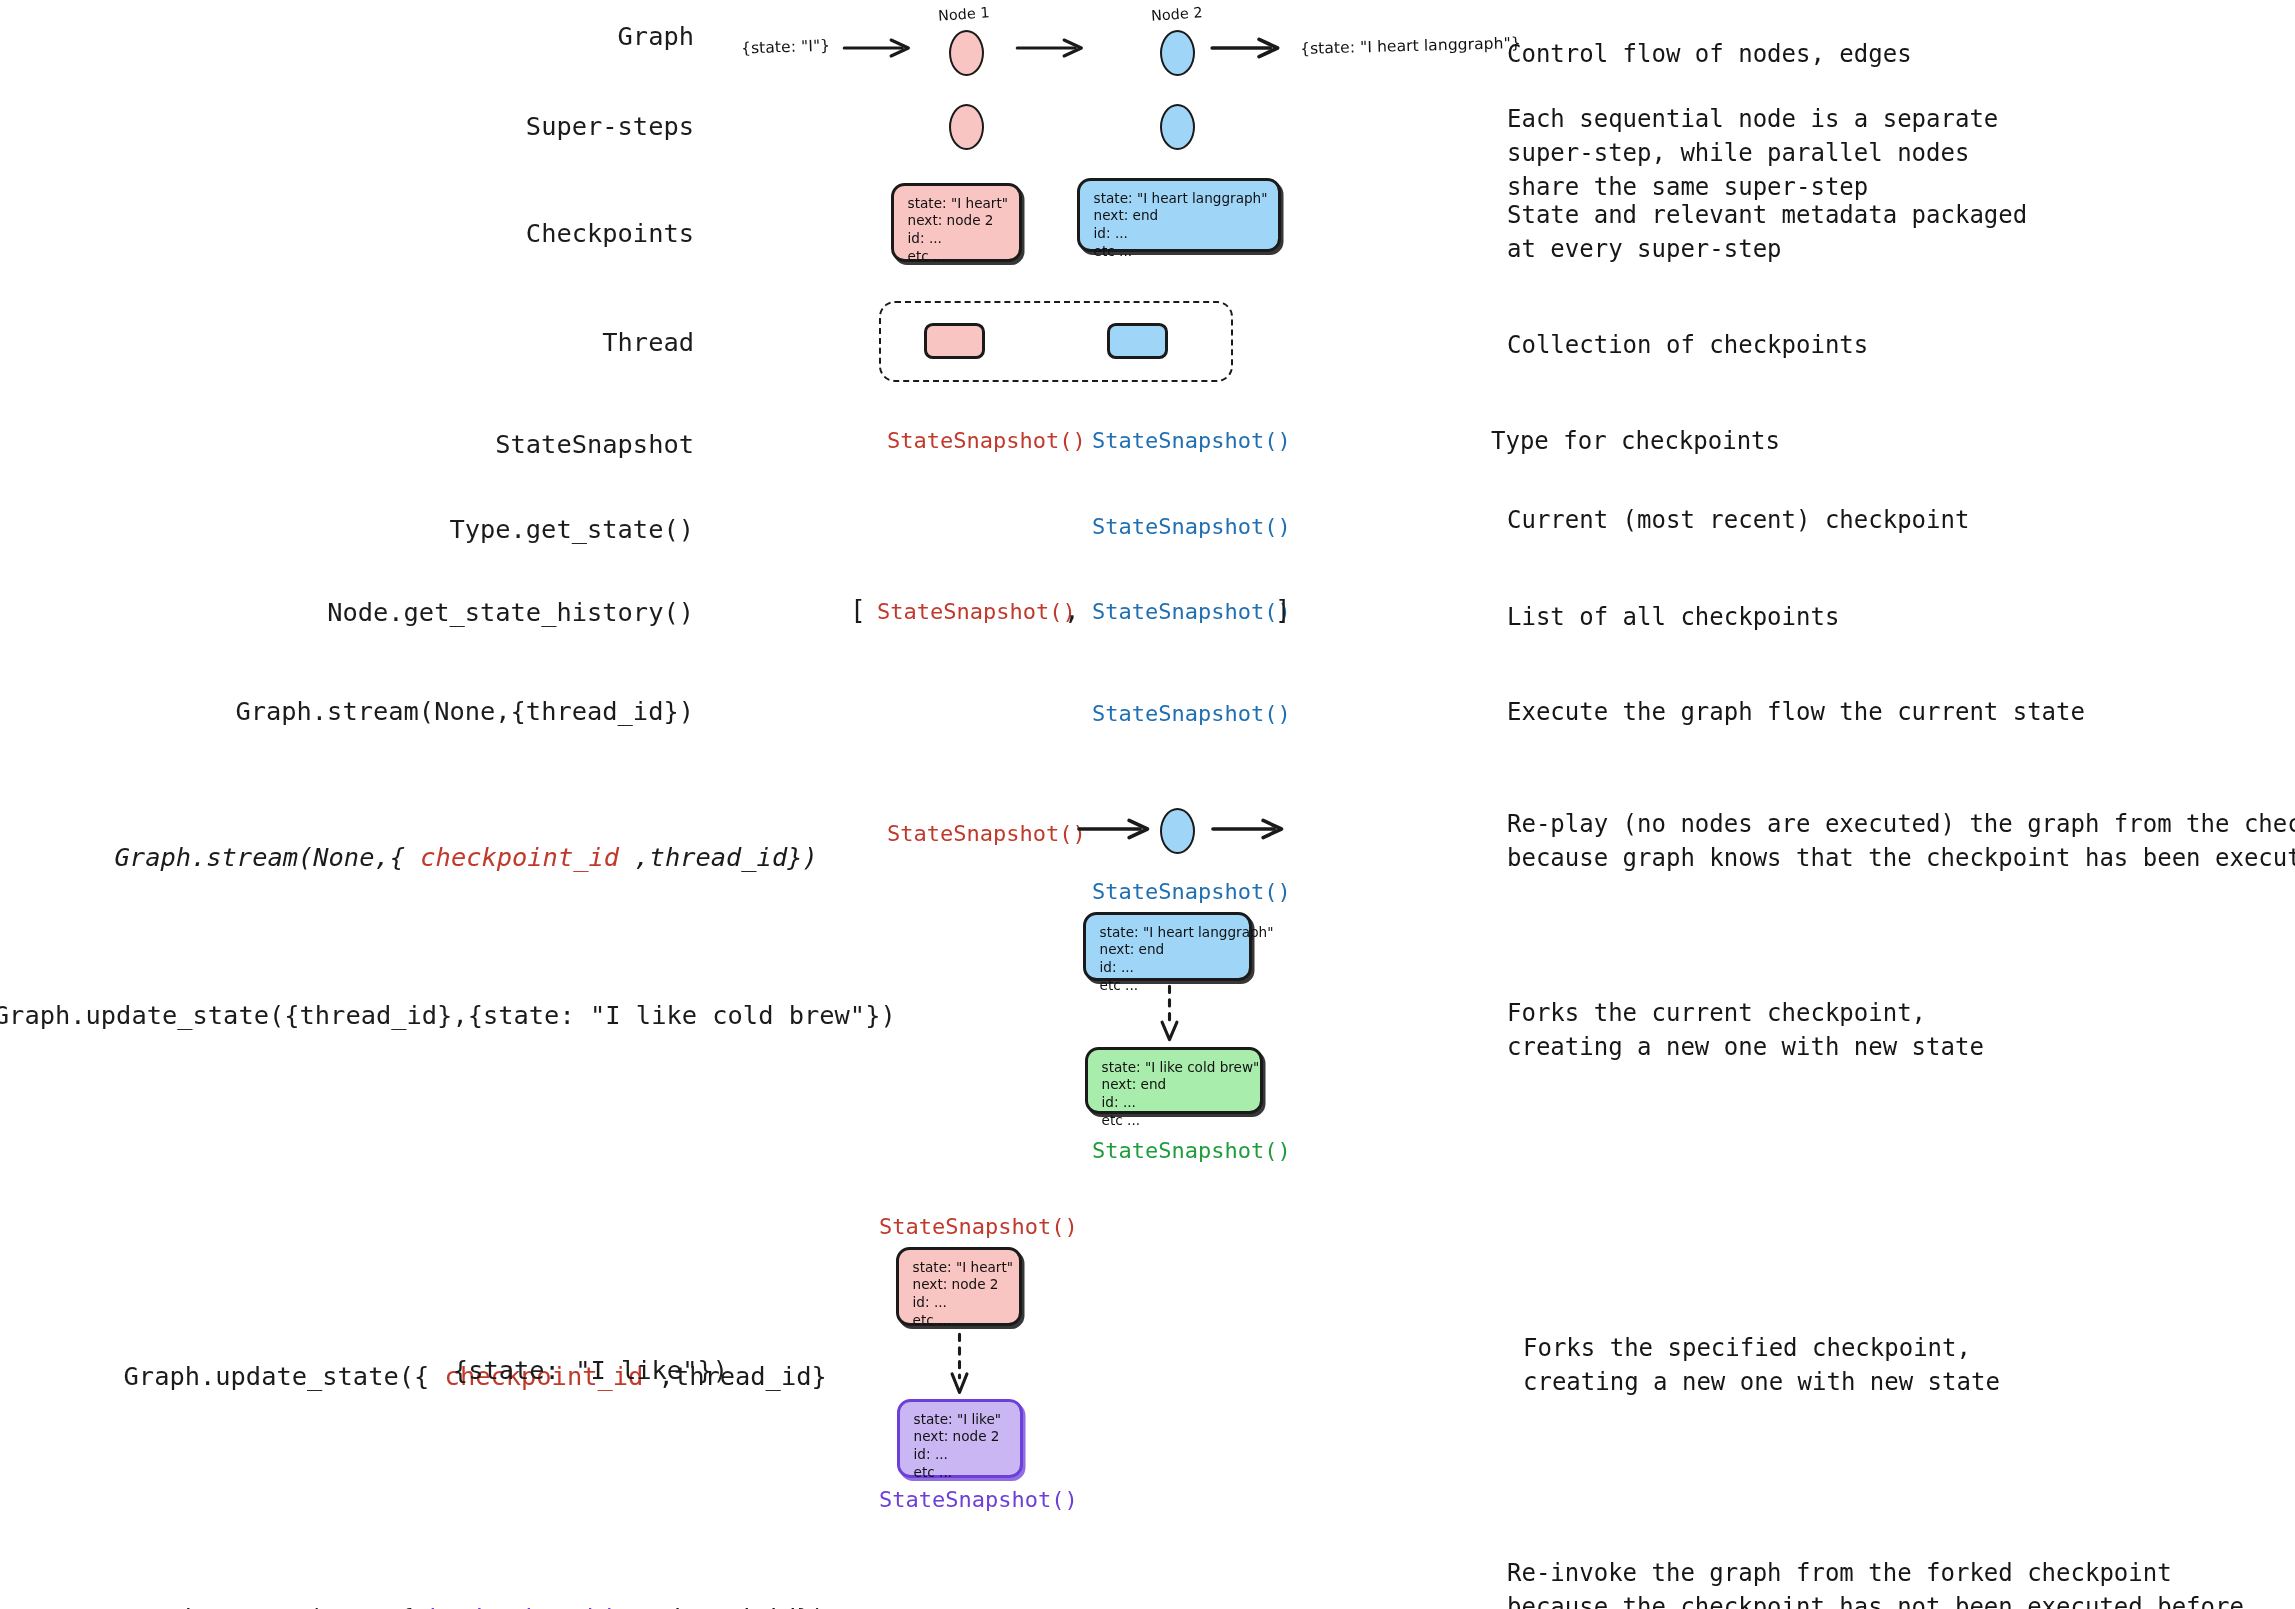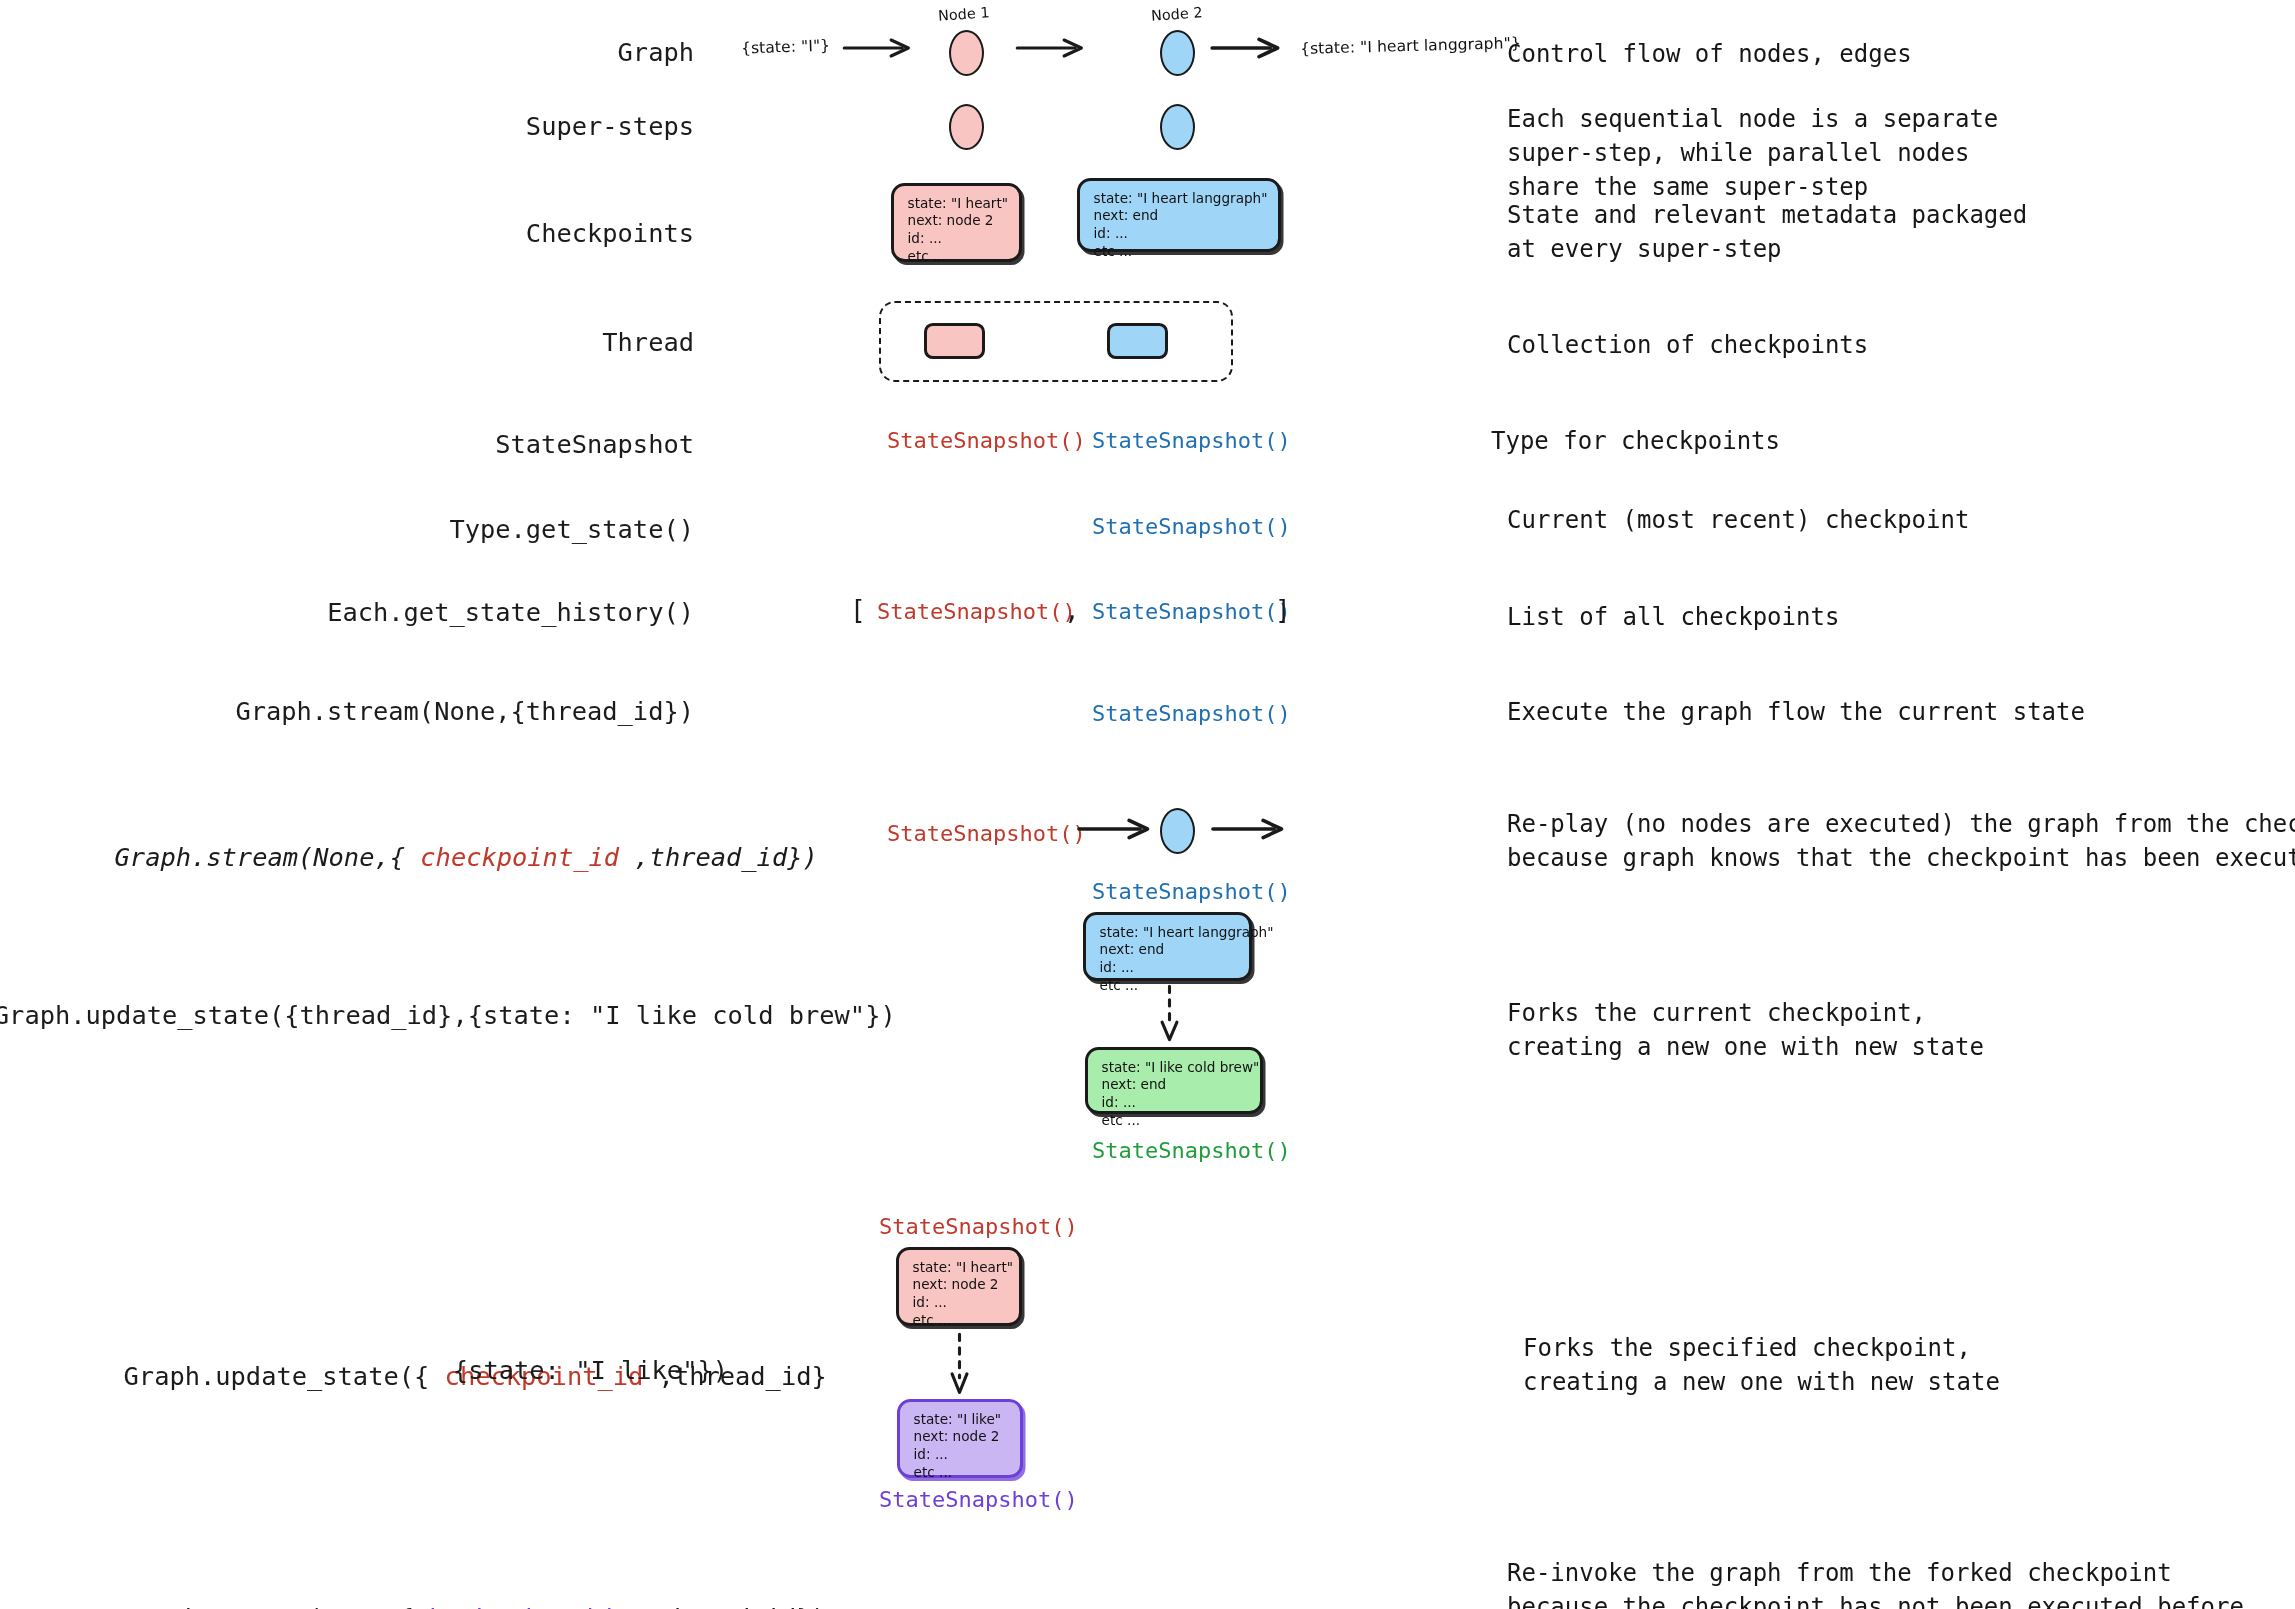--- a/index.html
+++ b/index.html
@@ -69,33 +69,33 @@
   .snap.purple{color:#6c3fd8;}
   .bracket{
     font-family:"DejaVu Sans Mono", monospace;
     font-size:26px;color:#1b1b1b;white-space:pre;font-weight:500;
   }
   svg{overflow:visible;}
 </style>
 </head>
 <body>
 
-<div class="abs lbl" style="left:496px;top:36px;width:198px;">Graph</div>
+<div class="abs lbl" style="left:496px;top:20px;width:198px;">Graph</div>
 
 <div class="abs lbl" style="left:434px;top:110px;width:260px;">Super-steps</div>
 
 <div class="abs lbl" style="left:434px;top:217px;width:260px;">Checkpoints</div>
 
 <div class="abs lbl" style="left:434px;top:326px;width:260px;">Thread</div>
 
 <div class="abs lbl" style="left:384px;top:428px;width:310px;">StateSnapshot</div>
 
 <div class="abs lbl" style="left:322px;top:513px;width:372px;">Type.get_state()</div>
 
-<div class="abs lbl" style="left:260px;top:596px;width:434px;">Each.get_state_history()</div>
+<div class="abs lbl" style="left:260px;top:596px;width:434px;">Node.get_state_history()</div>
 
 <div class="abs lbl" style="left:198px;top:695px;width:496px;">Graph.stream(None,{thread_id})</div>
 
 <div class="abs lbl" style="left:84px;top:807px;width:601px;font-style:italic;">
   <span>Graph.stream(None,{ </span><span class="red">checkpoint_id</span><span> ,thread_id})</span>
 </div>
 
 <div class="abs lbl" style="left:-6.2px;top:999px;width:700px;">Graph.update_state({thread_id},{state: "I like cold brew"})</div>
 
 <div class="abs lbl" style="left:93px;top:1326px;width:601px;">

